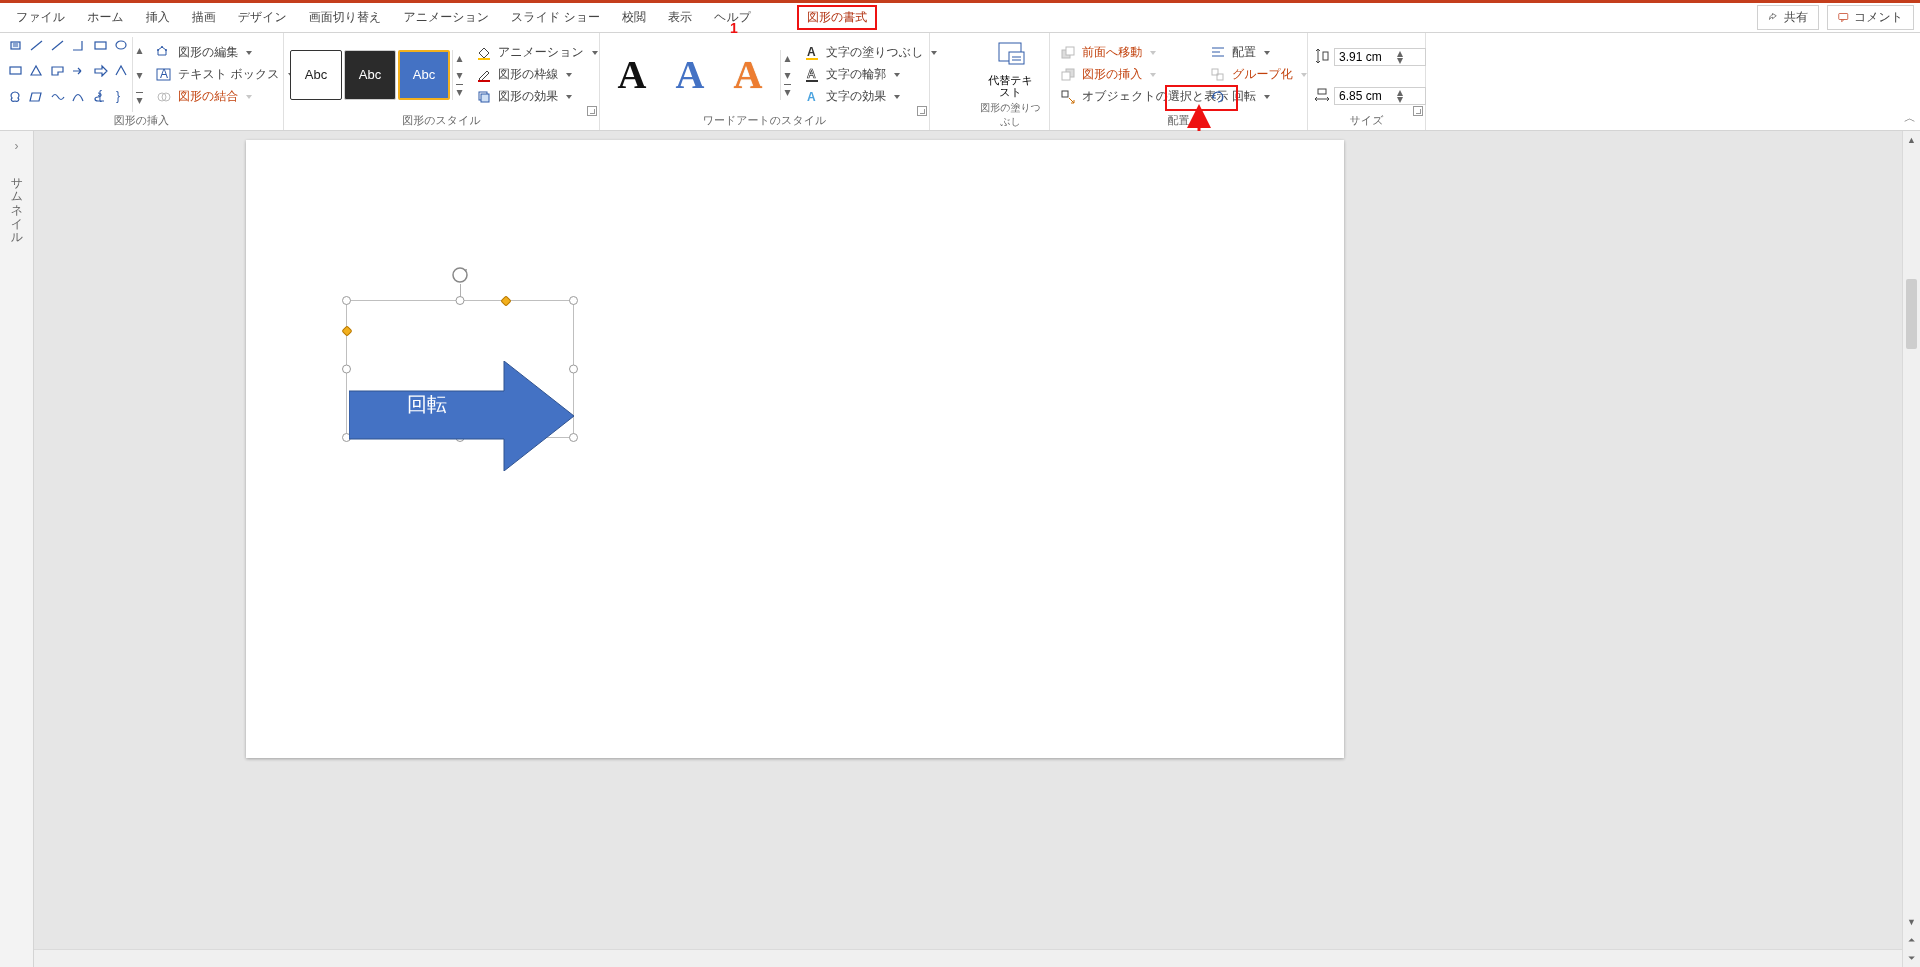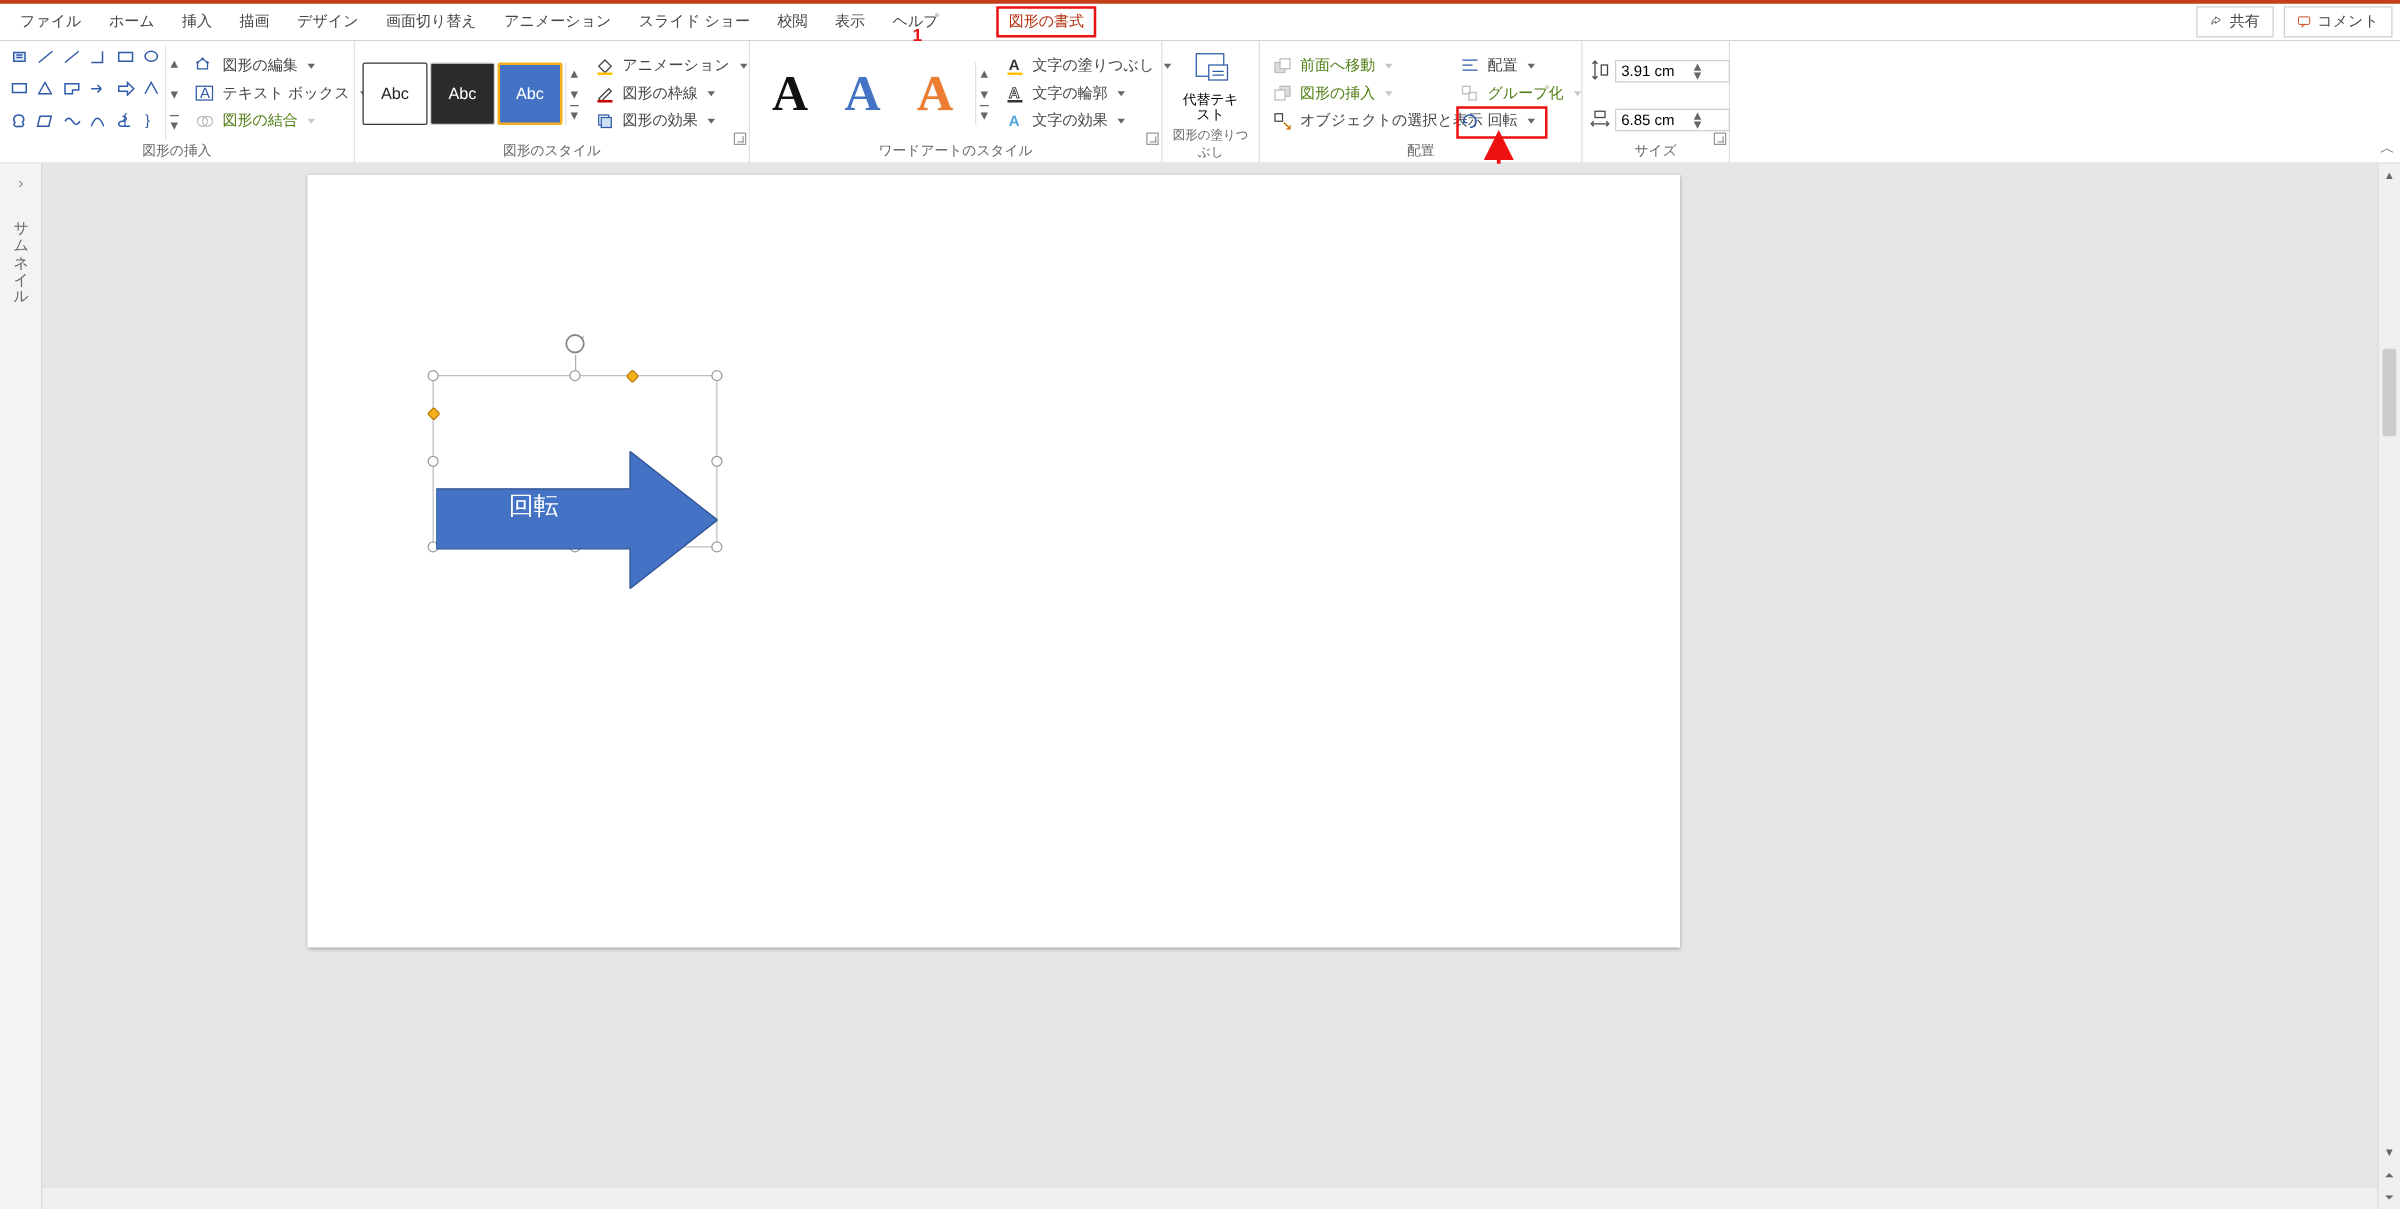--- a/index.html
+++ b/index.html
@@ -18,21 +18,21 @@
 .group-label{text-align:center;color:#666;font-size:11px;padding:1px 0 2px;position:relative;}
 .dlg{position:absolute;right:2px;bottom:14px;width:10px;height:10px;border:1px solid #999;}
 .dlg::after{content:"";position:absolute;right:1px;bottom:1px;width:4px;height:4px;border-right:1px solid #999;border-bottom:1px solid #999;}
 .shapes-gallery{width:126px;display:grid;grid-template-columns:repeat(6,1fr);gap:1px;}
 .shp{width:19px;height:17px;display:flex;align-items:center;justify-content:center;color:#3b5998;}
 .shp svg{width:15px;height:13px;stroke:#2e5aa8;fill:none;stroke-width:1.2;}
 .shape-more{width:14px;display:flex;flex-direction:column;justify-content:space-between;border-left:1px solid #e0e0e0;}
 .gal-btn{flex:1;display:flex;align-items:center;justify-content:center;color:#666;}
 .vstack{display:flex;flex-direction:column;gap:3px;justify-content:center;}
 .ribbtn{display:flex;align-items:center;gap:6px;color:#444;padding:1px 4px;white-space:nowrap;}
-.ribbtn.disabled{color:#4d7c0f;}
+.ribbtn.disabled{color:#c2410c;}
 .ribbtn .ic{width:16px;height:16px;display:flex;align-items:center;justify-content:center;}
 .caret{width:0;height:0;border-left:3px solid transparent;border-right:3px solid transparent;border-top:4px solid #666;margin-left:2px;}
 .ribbtn.disabled .caret{border-top-color:#c8c8c8;}
 .styles-row{display:flex;gap:2px;align-items:center;}
 .style-preset{width:52px;height:50px;border:1px solid #cfcfcf;display:flex;align-items:center;justify-content:center;font-size:13px;border-radius:2px;}
 .style-preset.sel{border:2px solid #f2b01e;}
 .style-preset.s1{background:#fff;color:#222;border:1px solid #333;}
 .style-preset.s2{background:#2b2b2b;color:#fff;}
 .style-preset.s3{background:#4472c4;color:#fff;}
 .wa-row{display:flex;gap:6px;align-items:center;}
@@ -351,21 +351,21 @@
             </span>
             <span>文字の効果</span>
             <span class="caret"></span>
           </div>
       </div>
     </div>
     <div class="group-label">ワードアートのスタイル</div>
     <div class="dlg"></div>
   </div>
 
-  <div class="group" style="width:78px;">
+  <div class="group" style="width:78px;margin-left:42px;">
     <div class="group-body" style="justify-content:center;">
       <div class="bigbtn">
         <span class="bigic"><svg width="32" height="32">
               <rect x="4" y="4" width="22" height="18" fill="none" stroke="#2e5aa8"></rect>
               <rect x="14" y="13" width="15" height="12" fill="#fff" stroke="#2e5aa8"></rect>
               <path d="M17 21h9M17 18h9" stroke="#2e5aa8"></path>
             </svg></span>
         <span style="font-size:11px;line-height:12px;text-align:center;">代替テキスト</span>
       </div>
     </div>

